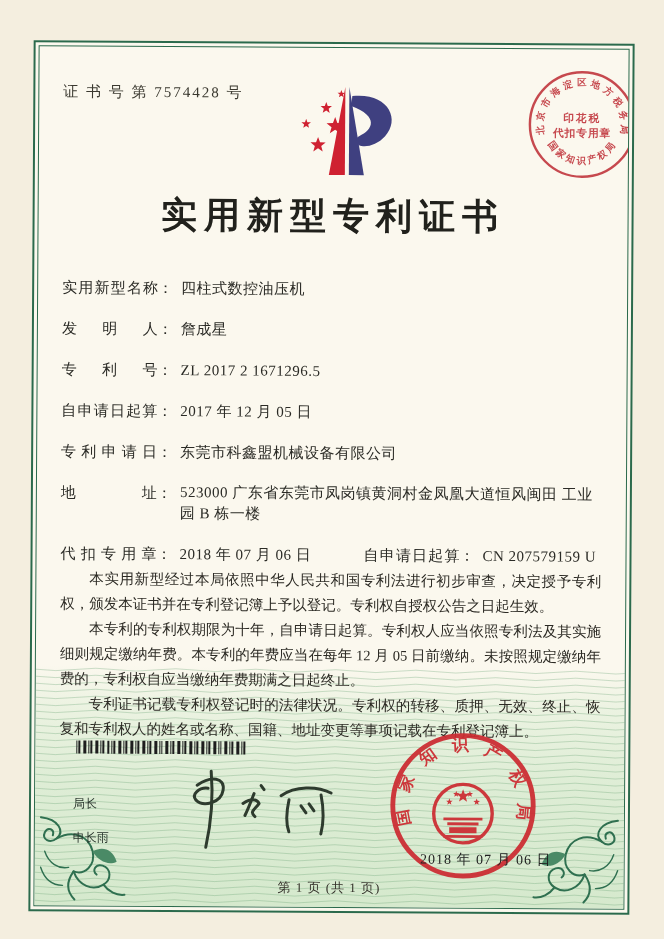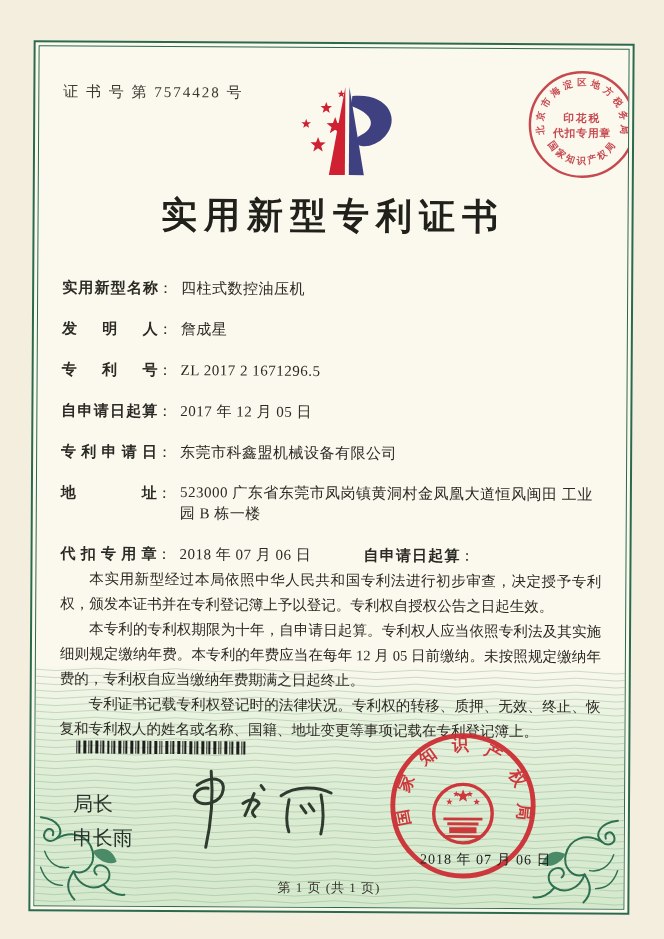--- a/index.html
+++ b/index.html
@@ -30,35 +30,35 @@
   
   .logo{position:absolute;left:250px;top:36px;width:122px;height:96px;z-index:2;}
   
   .title{
     position:absolute;left:0;right:0;top:144px;text-align:center;z-index:2;
     font-size:36px;font-weight:700;letter-spacing:7px;color:#21211c;
   }
   
   .fields{position:absolute;left:24px;right:26px;top:230px;z-index:2;font-size:15px;}
   .row{display:flex;align-items:flex-start;margin-bottom:19px;line-height:22px;}
-  .flabel{display:inline-block;width:96px;text-align-last:justify;text-align:justify;flex:0 0 96px;font-weight:bold;}
+  .flabel{display:inline-block;width:96px;text-align-last:justify;text-align:justify;flex:0 0 96px;}
   .colon{flex:0 0 auto;padding-right:8px;}
   .fvalue{flex:1 1 auto;letter-spacing:.5px;}
   .row-addr .fvalue{max-width:428px;line-height:21px;}
   .row-last{justify-content:flex-start;}
   .pair{display:flex;}
   .pair-right{margin-left:auto;width:236px;}
   
   .paras{position:absolute;left:24px;right:24px;top:520px;z-index:2;font-size:14.5px;line-height:25px;text-align:justify;color:#2c2a24;}
   .paras p{margin:0;text-indent:2em;}
   
   .barcode{position:absolute;left:41px;top:694px;width:172px;height:13px;z-index:2;display:flex;align-items:stretch;}
   .barcode i{display:block;background:#1d1d1d;}
   
-  .signer{position:absolute;left:38px;top:740px;z-index:2;font-size:20px;line-height:34px;color:#26322a;}
+  .signer{position:absolute;left:38px;top:740px;z-index:2;font-size:12px;line-height:34px;color:#26322a;}
   .signature{position:absolute;left:140px;top:716px;width:170px;height:92px;z-index:2;}
   
   .tax-stamp{position:absolute;left:487px;top:19px;width:112px;height:112px;z-index:3;opacity:.92;}
   .cnipa-seal{position:absolute;left:350px;top:679px;width:156px;height:156px;z-index:3;opacity:.93;}
   .seal-date{position:absolute;left:366px;top:802px;width:170px;text-align:center;z-index:4;font-size:14px;letter-spacing:1px;color:#1f1f1f;}
   
   .footer{position:absolute;left:0;right:0;bottom:10px;text-align:center;z-index:2;font-size:13px;letter-spacing:1px;color:#33312a;}
   
   .orn{position:absolute;bottom:2px;width:92px;height:92px;z-index:1;}
   .orn-left{left:2px;transform:scaleX(-1);}
@@ -202,20 +202,21 @@
       </div>
       <div class="row row-last">
         <span class="pair">
           <span class="flabel">代扣专用章</span>
             <span class="colon">：</span>
           <span class="fvalue">2018 年 07 月 06 日</span>
         </span>
         <span class="pair pair-right">
           <span class="flabel">自申请日起算</span>
             <span class="colon">：</span>
+          <span class="fvalue">CN 207579159 U</span>
         </span>
       </div>
     </div>
 
     <div class="paras">
       <p>本实用新型经过本局依照中华人民共和国专利法进行初步审查，决定授予专利权，颁发本证书并在专利登记簿上予以登记。专利权自授权公告之日起生效。</p>
       <p>本专利的专利权期限为十年，自申请日起算。专利权人应当依照专利法及其实施细则规定缴纳年费。本专利的年费应当在每年 12 月 05 日前缴纳。未按照规定缴纳年费的，专利权自应当缴纳年费期满之日起终止。</p>
       <p>专利证书记载专利权登记时的法律状况。专利权的转移、质押、无效、终止、恢复和专利权人的姓名或名称、国籍、地址变更等事项记载在专利登记簿上。</p>
     </div>
 

